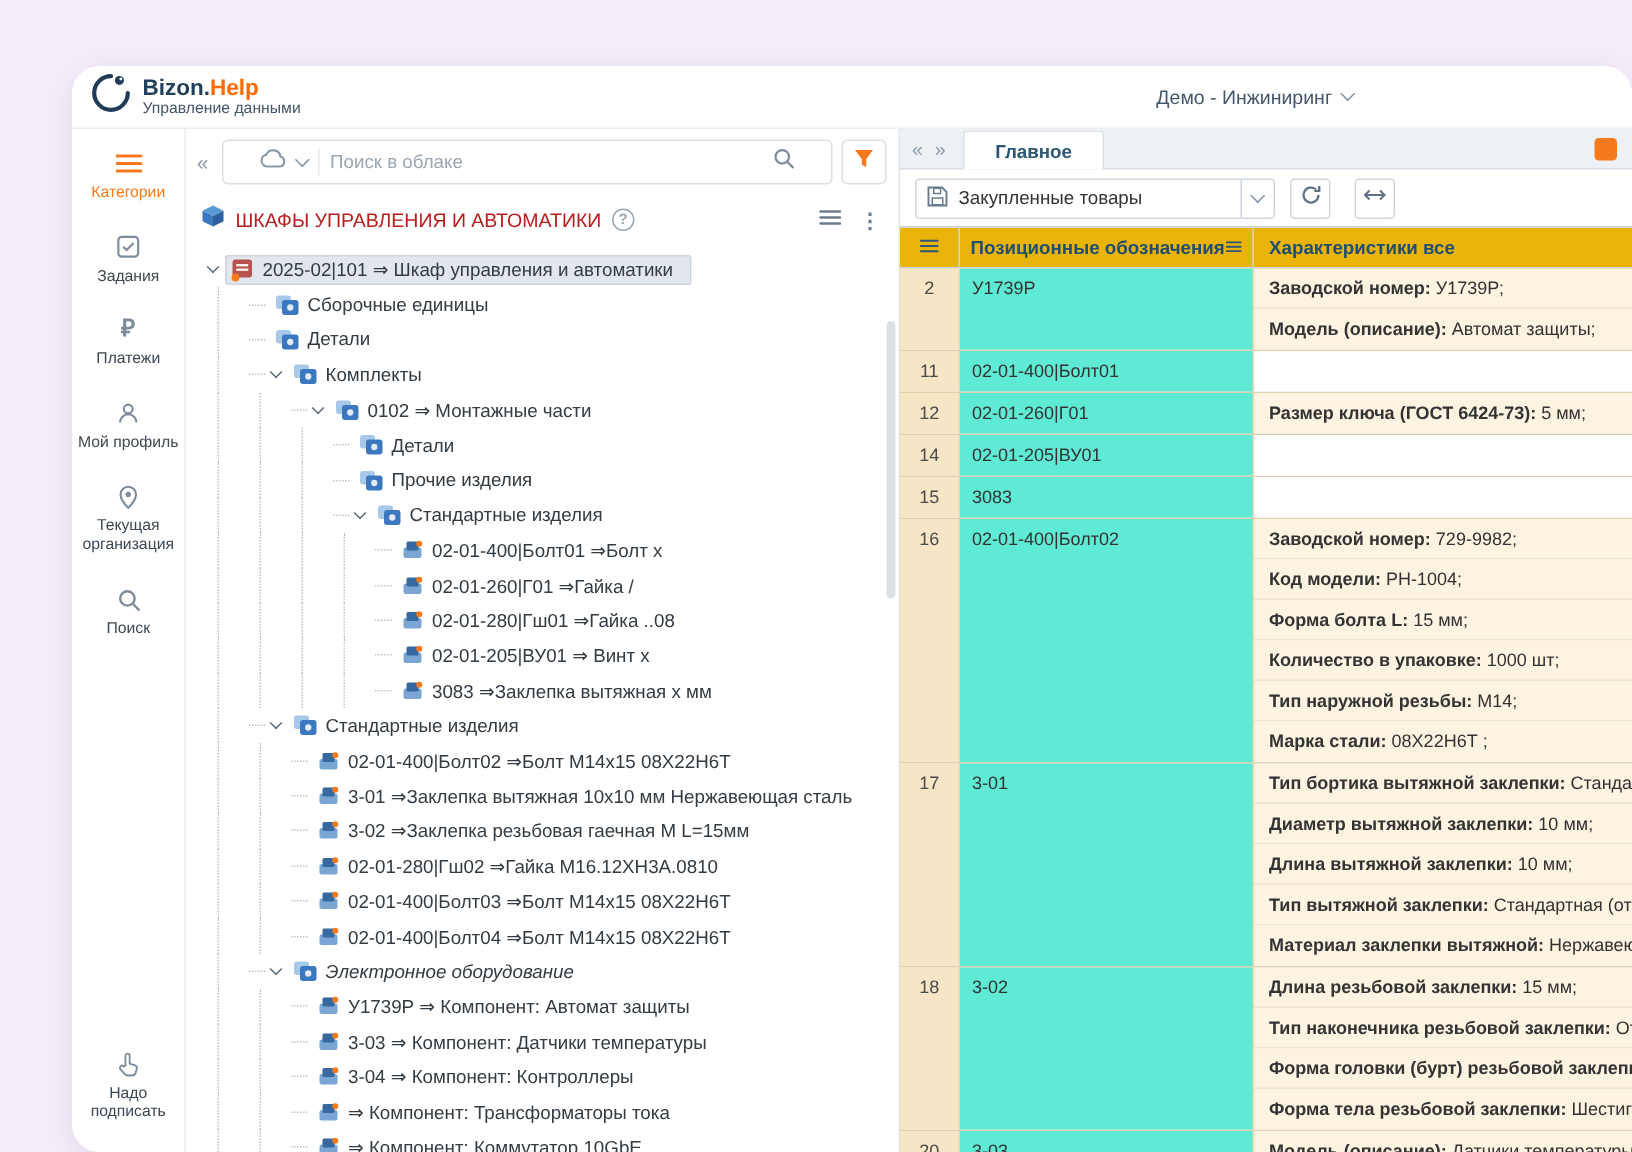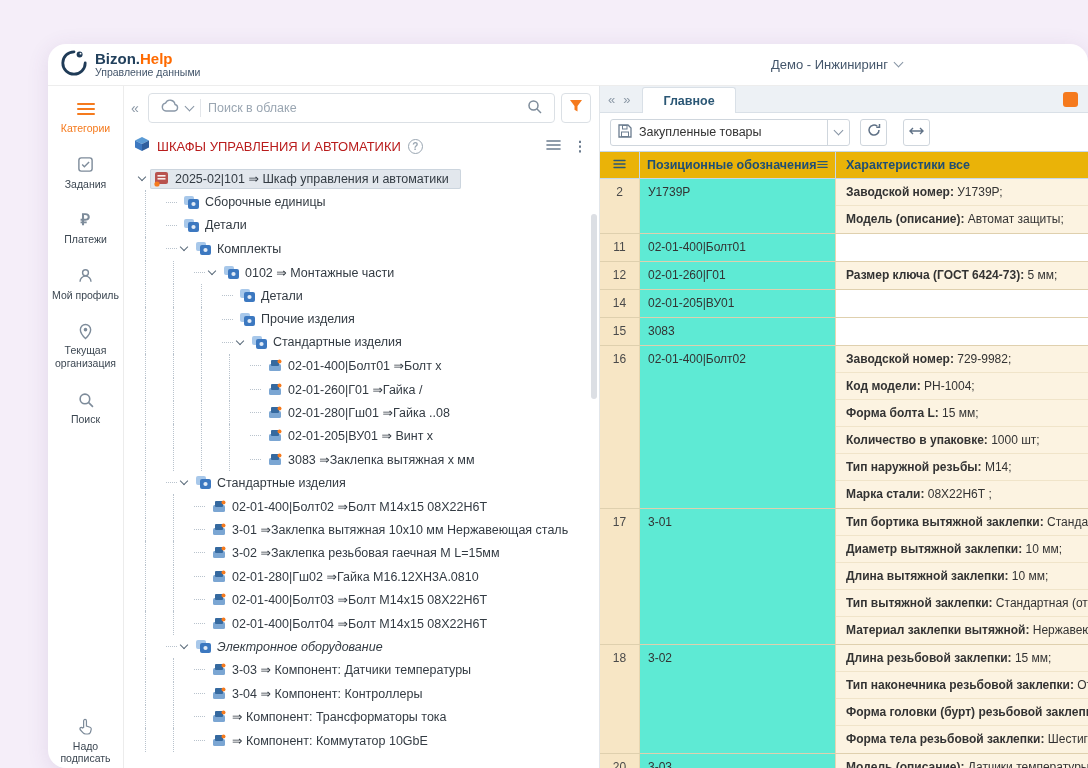--- a/index.html
+++ b/index.html
@@ -19,37 +19,37 @@
   .brand-sub { font-size:10.5px; color:#44566b; }
   .org { margin-left:auto; margin-right:170px; display:flex; align-items:center; gap:7px;
          font-size:13px; color:#44566b; cursor:pointer; }
   .chev { width:7px; height:7px; border-right:1.5px solid #8694a4; border-bottom:1.5px solid #8694a4;
           transform:rotate(45deg); margin-top:-4px; flex:none; }
 
   .content { flex:1; display:flex; min-height:0; }
 
   
   .sidebar { width:76px; flex:none; border-right:1px solid #ececec; display:flex; flex-direction:column;
-             align-items:center; padding:14px 2px 3px; }
+             align-items:center; padding:14px 2px 20px; }
   .sb-item { display:flex; flex-direction:column; align-items:center; gap:4px; margin-bottom:21px;
              cursor:pointer; }
   .sb-label { font-size:10.5px; color:#3c4752; text-align:center; line-height:1.2; }
   .sb-item.active .sb-label { color:#f57a1d; }
   .sb-ico { height:18px; display:flex; align-items:center; justify-content:center; color:#7d8b9a; }
   .ruble-glyph { font-size:16px; font-weight:bold; color:#7d8b9a; line-height:1; }
   .sidebar-bottom { margin-top:auto; }
   .sidebar-bottom .sb-item { margin-bottom:0; }
 
   
   .tree-panel { width:476px; flex:none; border-right:1px solid #e2e6ea; display:flex; flex-direction:column;
                 min-height:0; position:relative; }
   .tree-top { display:flex; align-items:center; gap:6px; padding:7px 8px 3px 4px; flex:none; }
   .collapse-ico { color:#8b98a6; font-size:14px; width:14px; text-align:center; cursor:pointer; flex:none; }
   .searchbar { flex:1; height:30px; border:1px solid #dbe0e5; border-radius:4px; background:#fff;
-               display:flex; align-items:center; padding:0 12px; gap:7px; }
+               display:flex; align-items:center; padding:0 24px; gap:7px; }
   .searchbar input { flex:1; border:none; outline:none; font-size:12.5px; color:#333;
                      font-family:"Liberation Sans", sans-serif; min-width:0; }
   .searchbar input::placeholder { color:#9aa6b2; }
   .vsep { width:1px; height:18px; background:#e3e6ea; flex:none; }
   .filter-btn { width:30px; height:30px; flex:none; border:1px solid #dbe0e5; border-radius:4px;
                 display:flex; align-items:center; justify-content:center; background:#fff; cursor:pointer; }
 
   .panel-head { display:flex; align-items:center; gap:7px; padding:10px 12px 6px 10px; flex:none; }
   .panel-title { font-size:13px; font-weight:normal; color:#b91c1c; white-space:nowrap; }
   .help-ico { width:15px; height:15px; border:1.3px solid #9aa6b2; border-radius:50%; color:#9aa6b2;
@@ -599,20 +599,35 @@
             <span class="tg-v"></span>
             <span class="tg-h"></span>
             <span class="node">
               <span class="t-ico">
                 <svg width="16" height="15" viewBox="0 0 16 15">
                   <rect x="2" y="6" width="12" height="7" rx="1.5" fill="#7ba6d3"></rect>
                   <rect x="4" y="2" width="8" height="6" rx="1" fill="#35699f"></rect>
                   <circle cx="12.5" cy="3.5" r="2" fill="#f57a1d"></circle>
                 </svg>
               </span>
+              <span class="t-label">У1739Р ⇒ Компонент: Автомат защиты</span>
+            </span>
+          </div>
+          <div class="tree-row">
+            <span class="tg-v"></span>
+            <span class="tg-v"></span>
+            <span class="tg-h"></span>
+            <span class="node">
+              <span class="t-ico">
+                <svg width="16" height="15" viewBox="0 0 16 15">
+                  <rect x="2" y="6" width="12" height="7" rx="1.5" fill="#7ba6d3"></rect>
+                  <rect x="4" y="2" width="8" height="6" rx="1" fill="#35699f"></rect>
+                  <circle cx="12.5" cy="3.5" r="2" fill="#f57a1d"></circle>
+                </svg>
+              </span>
               <span class="t-label">3-03 ⇒ Компонент: Датчики температуры</span>
             </span>
           </div>
           <div class="tree-row">
             <span class="tg-v"></span>
             <span class="tg-v"></span>
             <span class="tg-h"></span>
             <span class="node">
               <span class="t-ico">
                 <svg width="16" height="15" viewBox="0 0 16 15">

